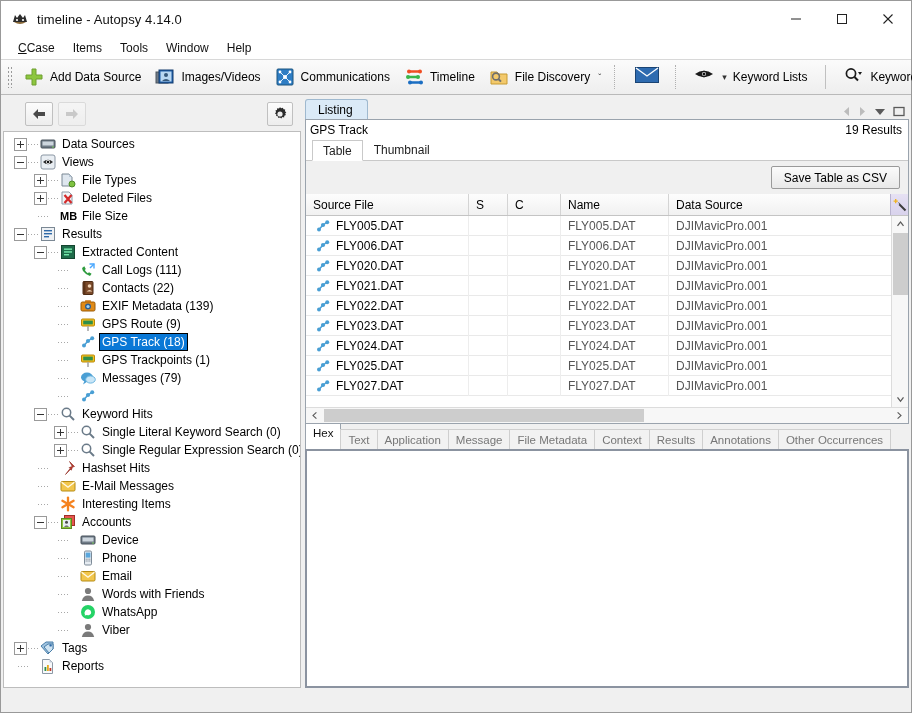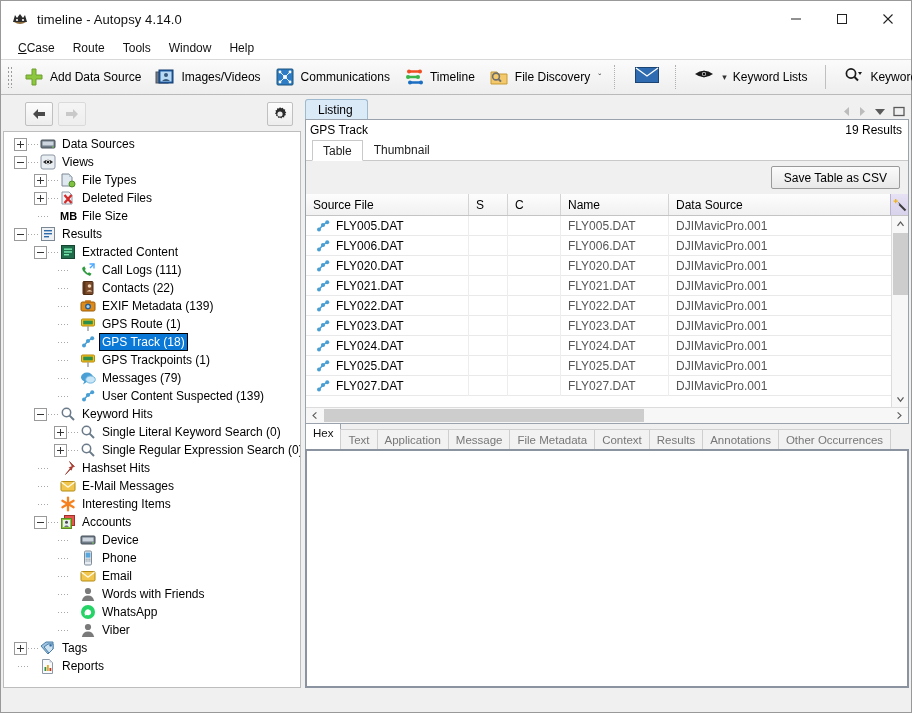--- a/index.html
+++ b/index.html
@@ -316,21 +316,21 @@
         <svg width="12" height="12" viewBox="0 0 12 12">
             <line x1="1.5" y1="1.5" x2="10.5" y2="10.5" stroke="#222" stroke-width="1.1"></line>
             <line x1="10.5" y1="1.5" x2="1.5" y2="10.5" stroke="#222" stroke-width="1.1"></line>
           </svg>
       </div>
     </div>
   </div>
 
   <div class="menubar">
     <span class="menu-item"><u>C</u><span style="margin-left:-6.5px;padding-left:6.5px">Case</span></span>
-    <span class="menu-item"><span>Route</span></span>
+    <span class="menu-item"><span>Items</span></span>
     <span class="menu-item"><span>Tools</span></span>
     <span class="menu-item"><span>Window</span></span>
     <span class="menu-item"><span>Help</span></span>
   </div>
 
   <div class="toolbar">
     <div class="grip"></div>
 
     <div class="tb-btn">
       <span class="ico">
@@ -609,21 +609,21 @@
             <span class="spacer" style="width:4px"></span>
             <span class="dots"></span>
             <span class="spacer" style="width:10px"></span>
             <span class="ticon">
               <svg width="16" height="16" viewBox="0 0 16 16">
                 <rect x="1.5" y="3" width="13" height="7" rx="1" fill="#f5c021" stroke="#b88a06"></rect>
                 <rect x="3.2" y="4.6" width="9.6" height="3.8" fill="#2e8f4a"></rect>
                 <rect x="7.2" y="10" width="1.6" height="5" fill="#a8a8a8"></rect>
               </svg>
             </span>
-            <span class="tlabel">GPS Route (1)</span>
+            <span class="tlabel">GPS Route (9)</span>
           </div>
           <div class="trow">
             <span class="spacer" style="width:50px"></span>
             <span class="spacer" style="width:4px"></span>
             <span class="dots"></span>
             <span class="spacer" style="width:10px"></span>
             <span class="ticon">
               <svg width="16" height="16" viewBox="0 0 16 16">
                 <g fill="#4a9fd4">
                   <circle cx="4" cy="11.5" r="2"></circle>
@@ -677,21 +677,20 @@
                   <circle cx="4" cy="11.5" r="2"></circle>
                   <circle cx="8" cy="7" r="2.1"></circle>
                   <circle cx="12.2" cy="4.2" r="2"></circle>
                 </g>
                 <g stroke="#4a9fd4" stroke-width="1.5" fill="none">
                   <line x1="4" y1="11.5" x2="8" y2="7"></line>
                   <line x1="8" y1="7" x2="12.2" y2="4.2"></line>
                 </g>
               </svg>
             </span>
-            <span class="tlabel">User Content Suspected (139)</span>
           </div>
           <div class="trow">
             <span class="spacer" style="width:30px"></span>
             <span class="expander "></span>
             <span class="dots"></span>
             <span class="ticon">
               <svg width="16" height="16" viewBox="0 0 16 16">
                 <circle cx="6.5" cy="6.5" r="4.2" fill="none" stroke="#6a7a88" stroke-width="1.5"></circle>
                 <line x1="9.6" y1="9.6" x2="14" y2="14" stroke="#6a7a88" stroke-width="2"></line>
               </svg>

